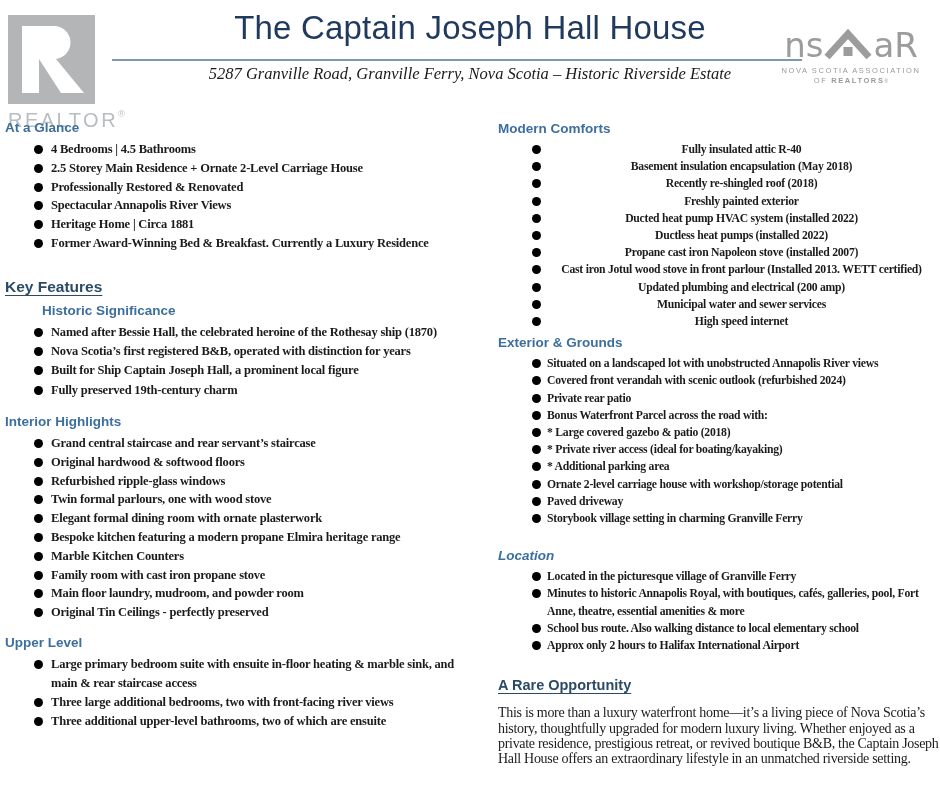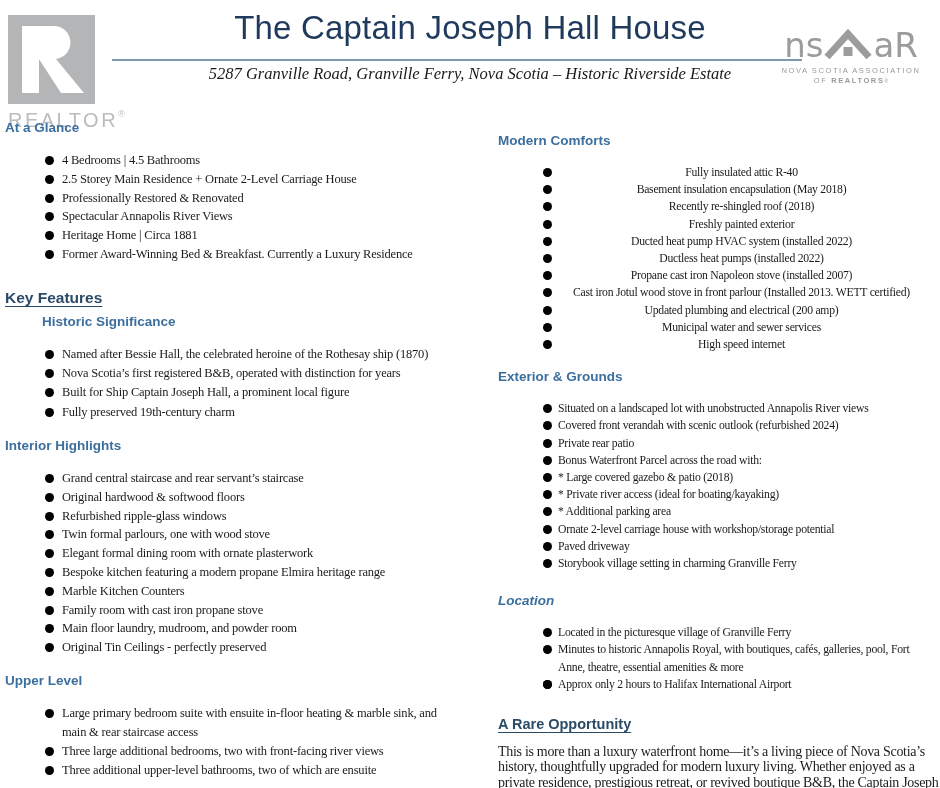--- a/index.html
+++ b/index.html
@@ -48,21 +48,21 @@
 
   .h-sub{
     font-family:"Liberation Sans", sans-serif;font-weight:bold;font-size:13.5px;
     color:#3d6f9e;line-height:17px;
   }
   .h-main{
     font-family:"Liberation Sans", sans-serif;font-weight:bold;font-size:15.5px;
     color:#2b4a66;line-height:19px;text-decoration:underline;text-underline-offset:3px;
   }
 
-  ul.blist{list-style:none;margin:15px;padding:0;}
+  ul.blist{list-style:none;margin:4px;padding:0;font-weight:bold;}
   .blist li{position:relative;color:#1b1b1b;}
   .dot{position:absolute;width:9px;height:9px;border-radius:50%;background:#000;}
 
   
   .left .blist li{padding-left:42px;font-size:12.5px;letter-spacing:-0.2px;line-height:18.8px;}
   .left .dot{left:25px;top:5px;}
   .left .blist.hsl li{line-height:19.3px;}
   .left .blist.ull li{line-height:19px;}
 
   
@@ -72,21 +72,21 @@
   
   .m-glance-h{margin:4px 0 3px 0;}
   .m-keyfeat{margin-top:24px;}
   .m-hist-h{margin-top:6px;padding-left:37px;}
   .m-hist-l{margin-top:13px;}
   .m-int-h{margin-top:13px;}
   .m-int-l{margin-top:3px;}
   .m-upper-h{margin-top:12px;}
   .m-upper-l{margin-top:3px;}
 
-  .m-mc-h{margin-top:18px;}
+  .m-mc-h{margin-top:6px;}
   .m-mc-l{margin-top:2px;text-align:center;}
   .m-eg-h{margin-top:4px;}
   .m-eg-l{margin-top:3px;}
   .m-loc-h{margin-top:20px;font-style:italic;}
   .m-loc-l{margin-top:5px;}
   .m-rare-h{margin-top:22px;font-size:14.5px;}
   .para{margin-top:10px;font-size:14px;letter-spacing:-0.3px;line-height:15.3px;color:#1b1b1b;}
 </style>
 </head>
 <body>
@@ -199,21 +199,21 @@
         <li><span class="dot"></span><span class="btext">Ornate 2-level carriage house with workshop/storage potential</span></li>
         <li><span class="dot"></span><span class="btext">Paved driveway</span></li>
         <li><span class="dot"></span><span class="btext">Storybook village setting in charming Granville Ferry</span></li>
       </ul>
 
     <div class="h-sub m-loc-h">Location</div>
     <ul class="blist m-loc-l">
 
     <li><span class="dot"></span><span class="btext">Located in the picturesque village of Granville Ferry</span></li>
         <li><span class="dot"></span><span class="btext">Minutes to historic Annapolis Royal, with boutiques, cafés, galleries, pool, Fort Anne, theatre, essential amenities &amp; more</span></li>
-        <li><span class="dot"></span></li>
+        <li><span class="dot"></span><span class="btext">School bus route. Also walking distance to local elementary school</span></li>
         <li><span class="dot"></span><span class="btext">Approx only 2 hours to Halifax International Airport</span></li>
       </ul>
 
     <div class="h-main m-rare-h">A Rare Opportunity</div>
     <div class="para">This is more than a luxury waterfront home—it’s a living piece of Nova Scotia’s history, thoughtfully upgraded for modern luxury living. Whether enjoyed as a private residence, prestigious retreat, or revived boutique B&amp;B, the Captain Joseph Hall House offers an extraordinary lifestyle in an unmatched riverside setting.</div>
   </div>
 
 </div>
 
 </body></html>

